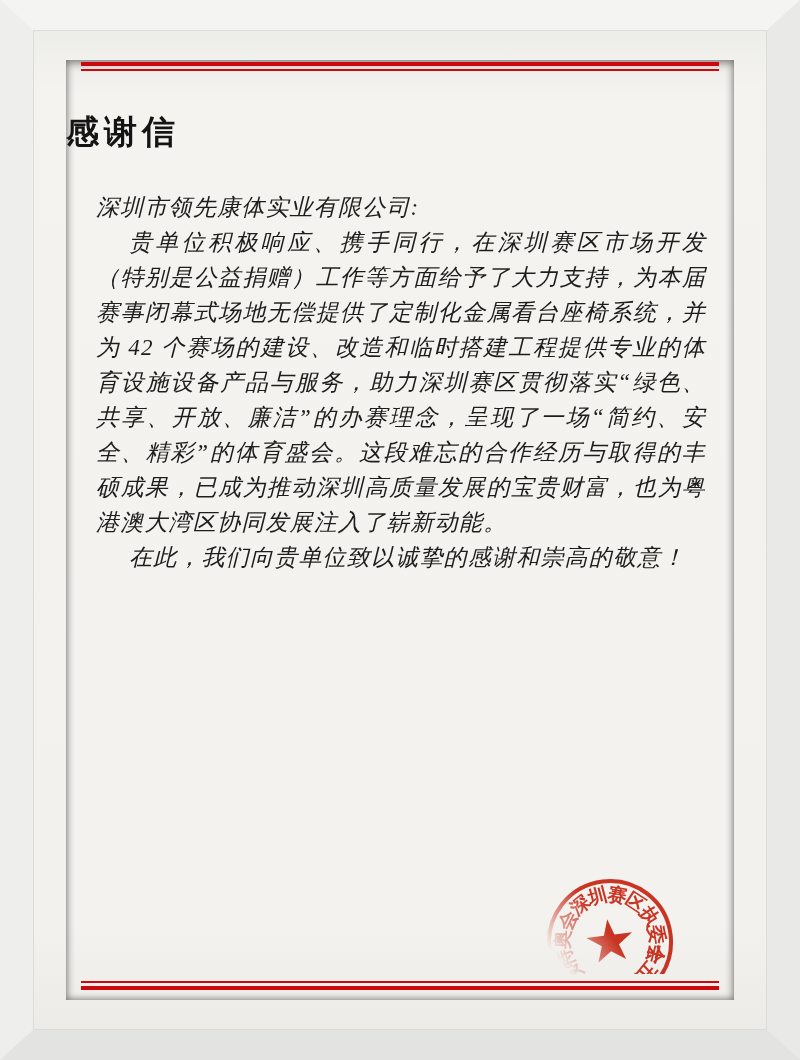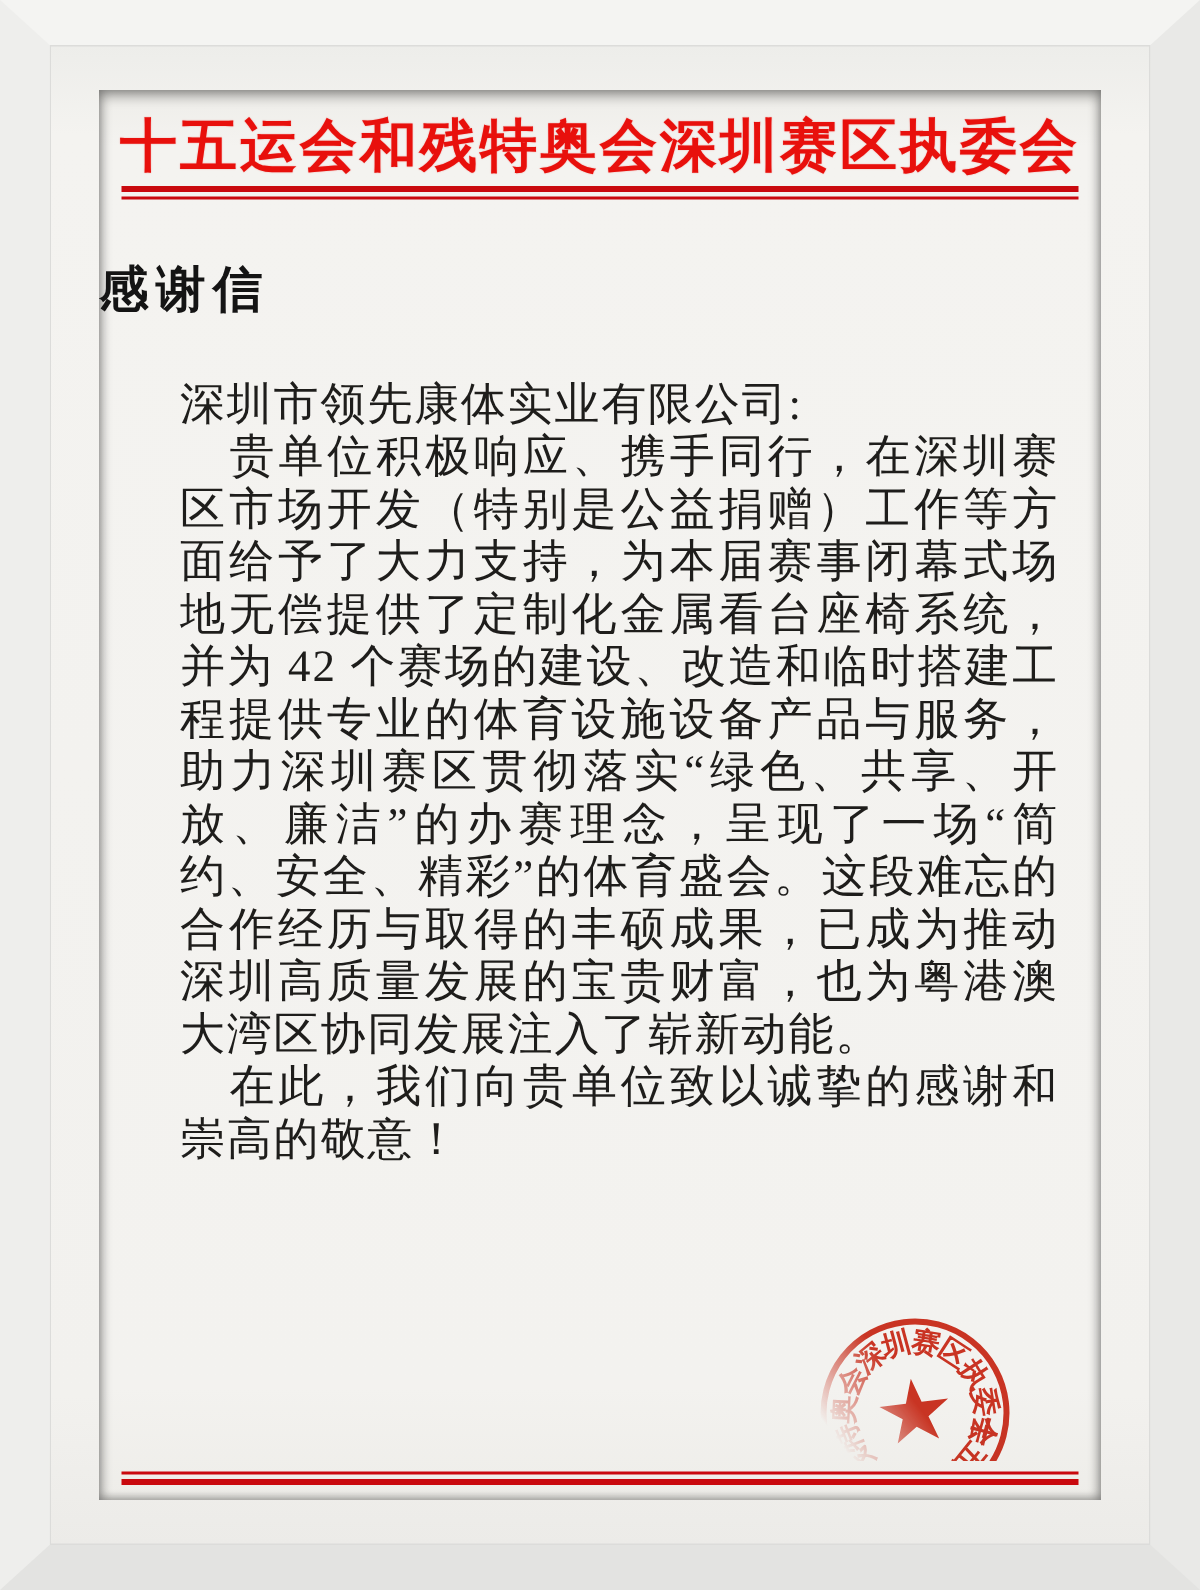--- a/index.html
+++ b/index.html
@@ -48,25 +48,26 @@
   .title{
     margin:40px 0 0 0;
     text-align:left;
     font-size:33px;line-height:42px;
     font-weight:bold;color:#141414;
     letter-spacing:5px;
   }
   
   .body{
     margin-top:37px;
-    padding:0 28px 0 54px;
-    font-size:30px;line-height:35px;
+    padding:0 28px 0 30px;
+    font-size:23px;line-height:35px;
     letter-spacing:1.2px;
     color:#1e1d1b;
     text-align:justify;
+    font-style:italic;
   }
   .body p{margin:0;text-indent:33px;}
   .body p.salutation{text-indent:0;}
   
   .seal-crop{
     position:absolute;left:459px;top:802px;
     width:170px;height:112px;
     overflow:hidden;z-index:5;
     mix-blend-mode:multiply;
     pointer-events:none;
@@ -94,21 +95,20 @@
     font-size:19px;font-weight:bold;color:#d02815;
     font-family:"Liberation Serif","DejaVu Serif",serif;
   }
 </style>
 </head>
 <body>
 
 <div class="frame">
   <div class="paper">
 
-    <div class="letterhead">十五运会和残特奥会深圳赛区执委会</div>
 
     <div class="rule rule-top">
       <div class="thick"></div>
       <div class="gap"></div>
       <div class="thin"></div>
     </div>
 
     <h1 class="title">感谢信</h1>
 
     <div class="body">

